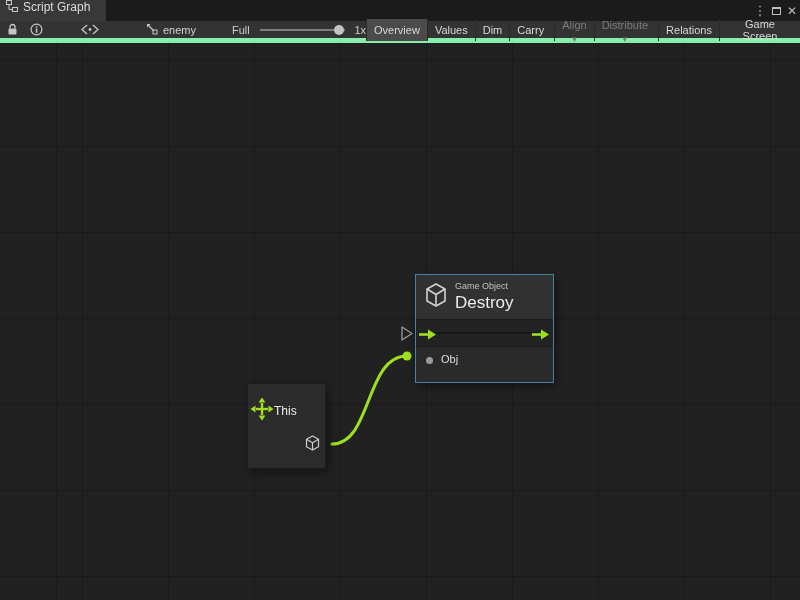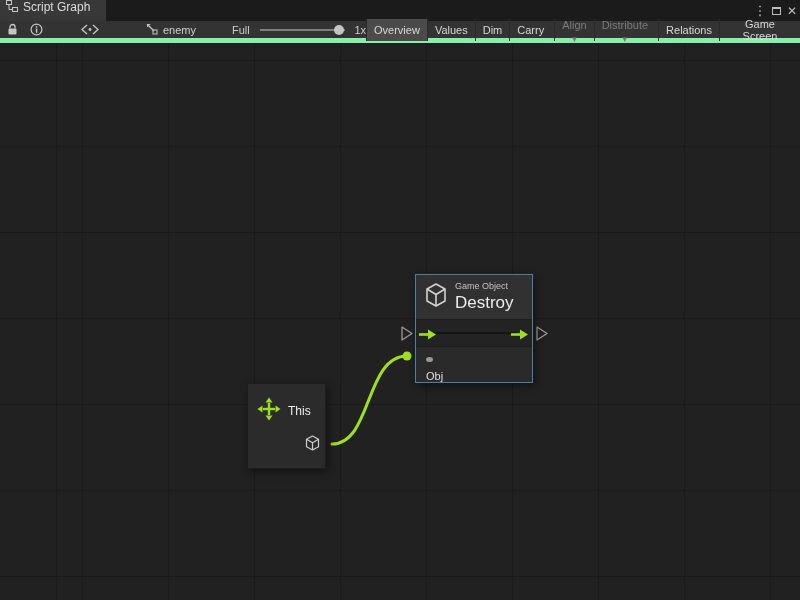--- a/index.html
+++ b/index.html
@@ -52,42 +52,42 @@
       repeating-linear-gradient(to right, var(--grid_line,#1a1a1a) 0 1px, transparent 1px 86px),
       repeating-linear-gradient(to bottom, var(--grid_line,#1a1a1a) 0 1px, transparent 1px 86px);
     background-position:82px 17px, 82px 17px; }
 
   .wire-layer { position:absolute; left:0; top:0; pointer-events:none; }
   .wire { fill:none; stroke:var(--flow_green,#9ee01f); stroke-width:3; stroke-linecap:round; }
   .wire-dot { fill:var(--flow_green,#9ee01f); }
   .tri { fill:none; stroke:#9a9a9a; stroke-width:1.3; stroke-linejoin:round; }
 
   
-  .node-destroy { position:absolute; left:415px; top:231px; width:118px;
+  .node-destroy { position:absolute; left:415px; top:231px; width:139px;
     border:1px solid var(--selection_blue,#4c7f9e); background:#272727;
     box-shadow:2px 3px 8px rgba(0,0,0,.45); }
   .nd-header { height:45px; background:#313131; border-bottom:1px solid #1c1c1c;
     display:flex; align-items:center; gap:7px; padding:0 8px; }
   .nd-titles { display:flex; flex-direction:column; line-height:1.25; }
   .nd-cat { font-size:9px; color:#c2c2c2; }
   .nd-title { font-size:17px; color:#ececec; }
   .nd-flow { position:relative; height:27px; background:#232323; border-bottom:1px solid #1c1c1c; }
   .flow-line { position:absolute; left:15px; right:15px; top:12px; height:2px; background:#161616; }
   .flow-arrow { position:absolute; top:7px; }
   .flow-arrow.left { left:3px; }
   .flow-arrow.right { right:3px; }
   .nd-obj { height:35px; display:flex; align-items:flex-start; padding:6px 10px 0 10px;
-    gap:8px; background:#2a2a2a;flex-direction:column; }
+    gap:8px; background:#2a2a2a; }
   .port-dot { width:7px; height:7px; margin-top:4px; border-radius:50%; background:#9b9b9b; }
   .nd-obj-label { font-size:11px; color:#dedede; }
 
   
   .node-this { position:absolute; left:247px; top:340px; width:79px; height:86px;
     background:#2b2b2b; border:1px solid #1d1d1d; box-shadow:2px 3px 8px rgba(0,0,0,.45); }
-  .nt-row { display:flex; align-items:center; gap:7px; padding:13px 0 0 9px; }
+  .nt-row { display:flex; align-items:center; padding:13px 0 0 2px; }
   .nt-title { font-size:12px; color:#ececec; }
   .nt-port { position:absolute; right:5px; bottom:17px; display:flex; }
 
   .green-stroke { stroke:var(--flow_green,#9ee01f); }
   .green-fill { fill:var(--flow_green,#9ee01f); }
 </style>
 </head>
 <body>
 
 <div class="window">

